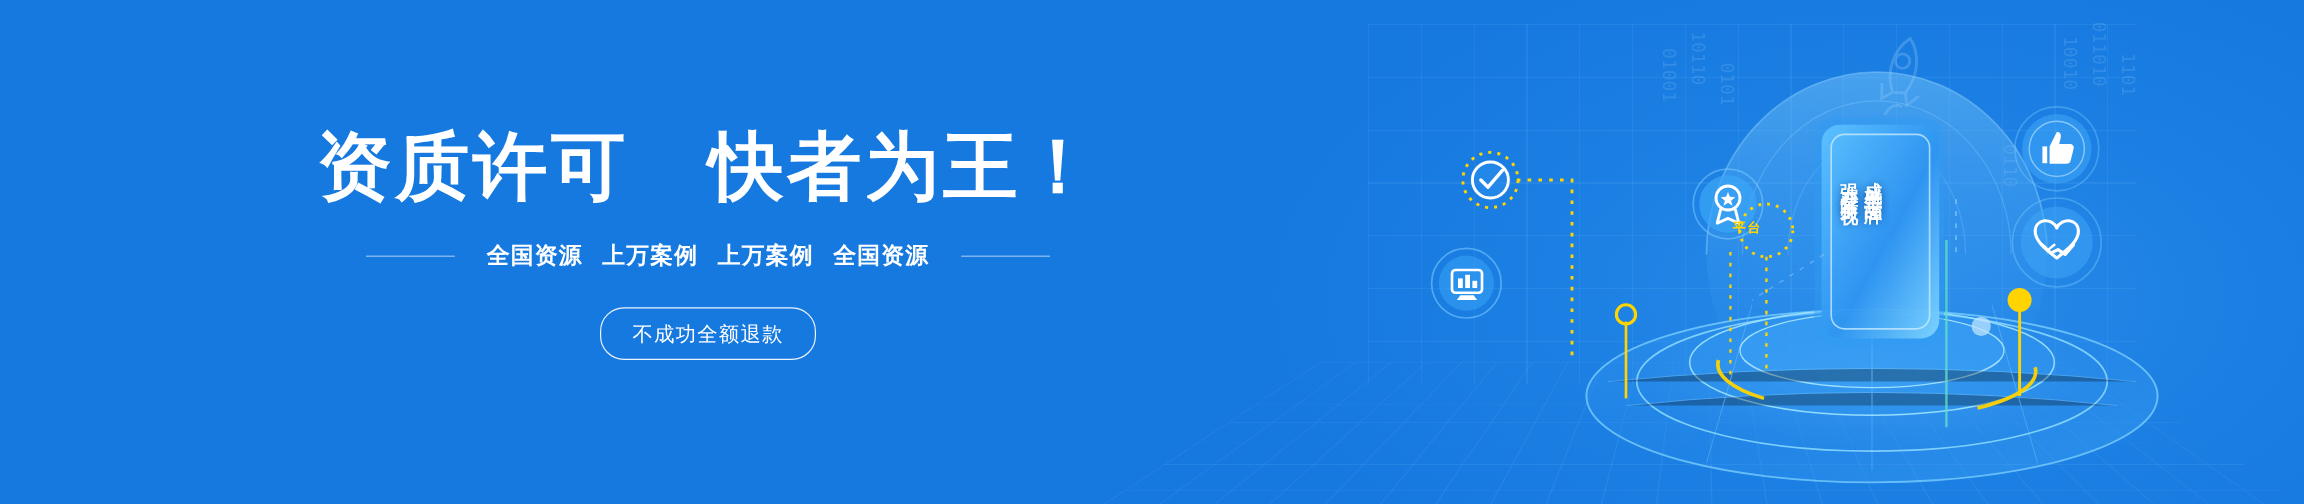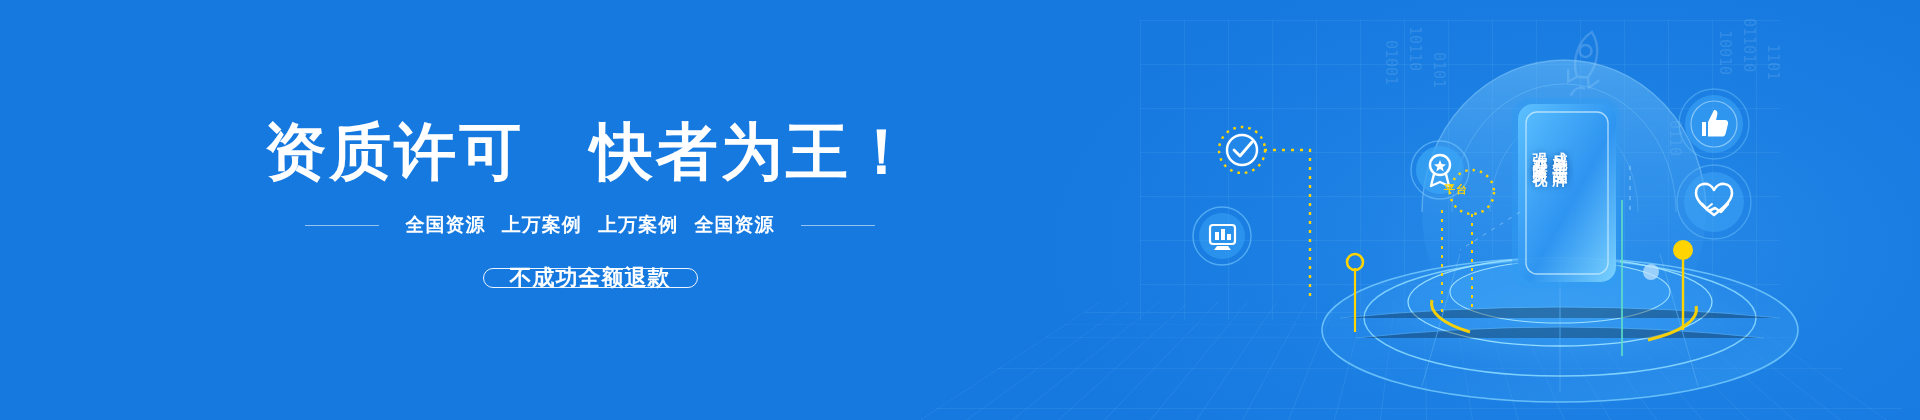--- a/index.html
+++ b/index.html
@@ -74,24 +74,24 @@
     font-weight:bold;
     letter-spacing:1px;
     margin:0 22px;
     white-space:nowrap;
   }
   .subtitle span{ margin:2px 5px; }
 
   .cta{
     margin-top:30px;
     display:inline-flex; align-items:center; justify-content:center;
-    height:20px; padding:0 26px;
+    height:44px; padding:0 26px;
     border:1px solid rgba(255,255,255,.92);
     border-radius:20px;
-    color:#ffffff; font-size:22px; font-weight:bold;
+    color:#ffffff; font-size:17px; font-weight:normal;
     letter-spacing:1px; white-space:nowrap;
     background:transparent; cursor:pointer;
   }
 
   
   .art{ position:absolute; right:0; top:0; width:760px; height:420px; }
   .art svg{ display:block; width:760px; height:420px; }
 
   
   .device-text{

